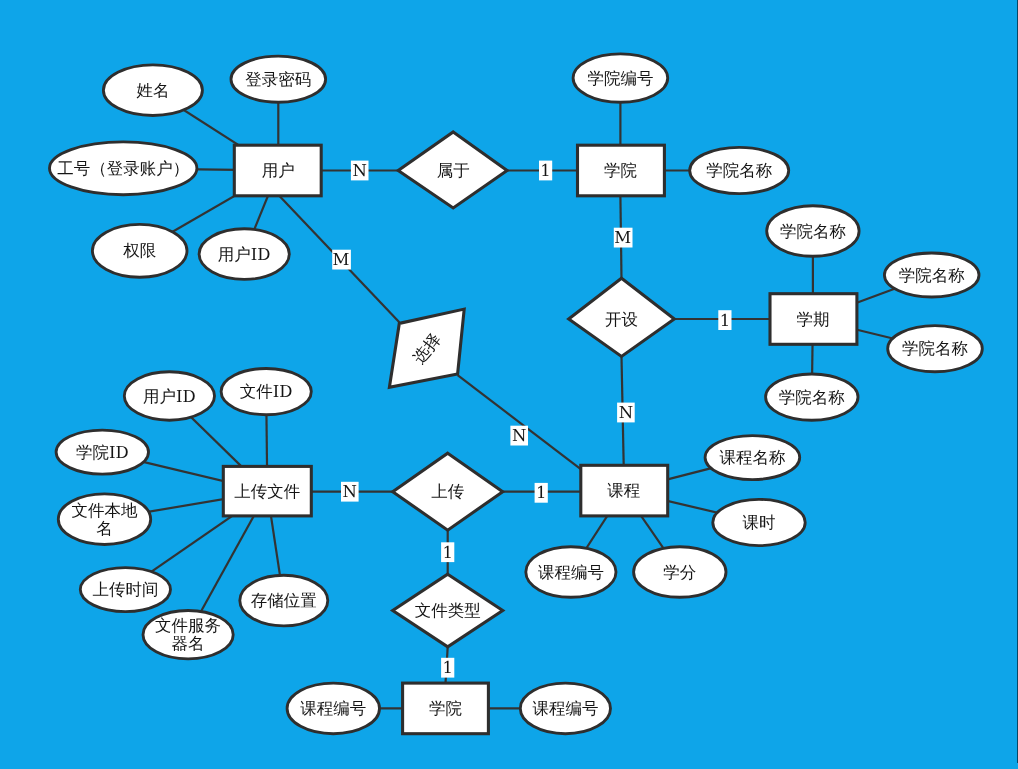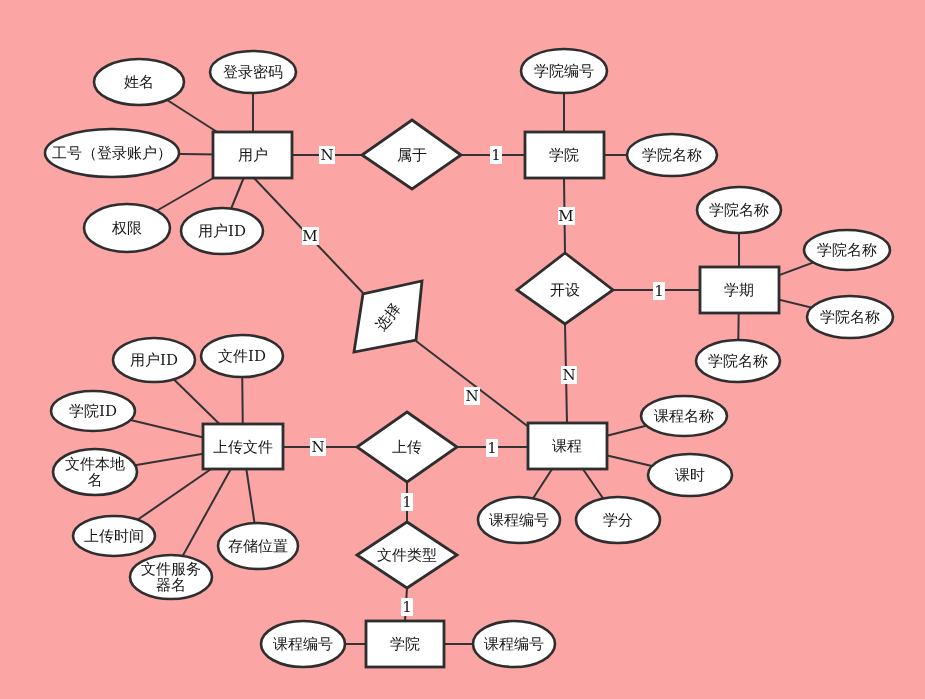--- a/index.html
+++ b/index.html
@@ -1,16 +1,16 @@
 <!DOCTYPE html>
 <html><head>
 <meta charset="utf-8">
 <style>
   html,body{margin:0;padding:0;background:#000;}
-  .canvas-wrap{width:925px;height:699px;background:#fca5a5;overflow:hidden;}
+  .canvas-wrap{width:925px;height:699px;background:#0ea5e9;overflow:hidden;}
   svg{display:block;font-family:"DejaVu Serif","Liberation Serif",serif;}
   .ln{stroke:#333;stroke-width:2;fill:none;}
   .shape{fill:#fff;stroke:#2e2e2e;}
   .ell{stroke-width:2.6;}
   .ent{stroke-width:2.8;}
   .dia{stroke-width:2.8;stroke-linejoin:miter;}
   .lbl{font-size:15px;fill:#151515;text-anchor:middle;}
   .card-box{fill:#fff;}
   .card{font-size:15px;fill:#151515;text-anchor:middle;}
 </style>

